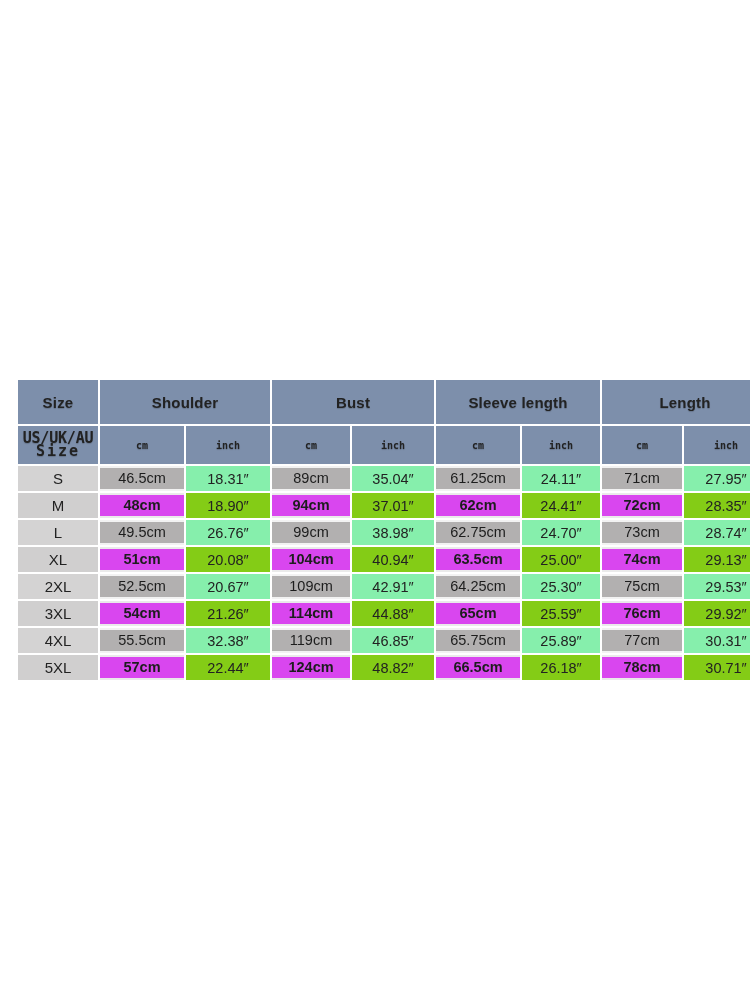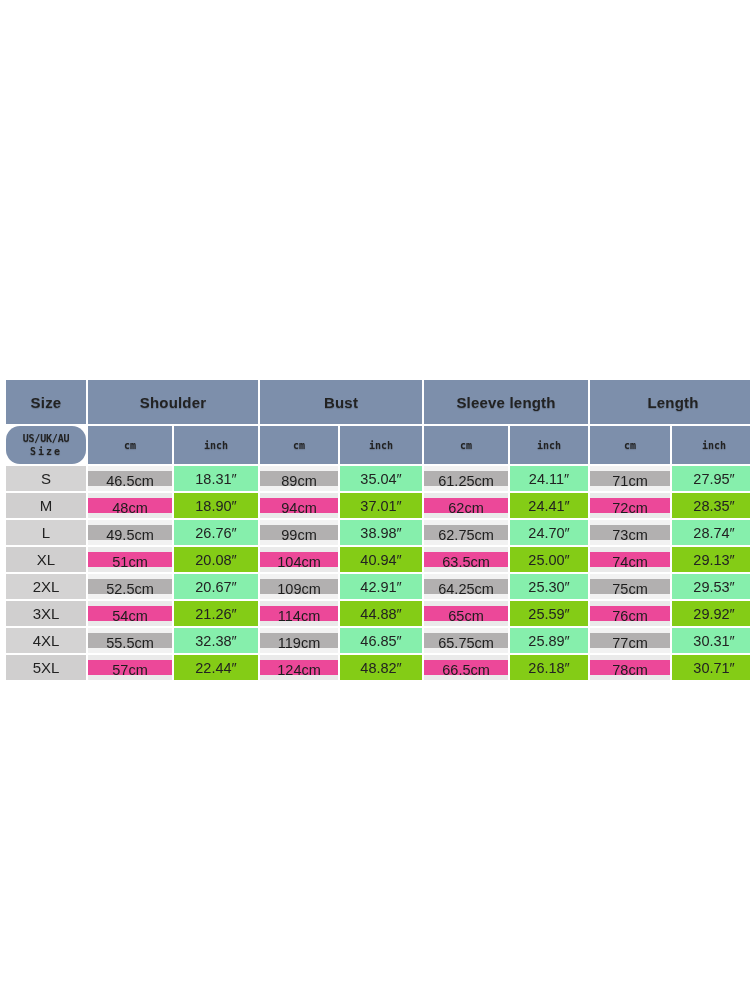--- a/index.html
+++ b/index.html
@@ -11,21 +11,21 @@
     width: 750px;
     height: 1000px;
     background: #ffffff;
     font-family: "Liberation Sans", sans-serif;
     position: relative;
     overflow: hidden;
   }
 
   #size-chart-wrap {
     position: absolute;
-    left: 4px;
+    left: 16px;
     top: 378px;
     width: 734px;
   }
 
   table.size-chart {
     border-collapse: separate;
     border-spacing: 2px;
     width: 734px;
     table-layout: fixed;
     background: #ffffff;
@@ -55,24 +55,23 @@
     background: #7d8fab;
     color: #ffffff;
     font-family: "DejaVu Sans Mono", "Liberation Mono", monospace;
     font-weight: bold;
     font-size: 10px;
     height: 38px;
     text-shadow: 0 1px 1px rgba(0,0,0,0.18);
   }
 
   .hdr-sub.size-corner {
-    font-size: 10px;
+    font-size: 15px;
     line-height: 13px;
     letter-spacing: -0.2px;
-    border-radius: 14px;
   }
   .hdr-sub.size-corner .corner-line {
     display: block;
   }
   .hdr-sub.size-corner .corner-line2 {
     letter-spacing: 2px;
   }
 
   
   tbody tr {
@@ -88,36 +87,37 @@
   td.cell-cm {
     background: #f2f2f2;
     padding: 2px 6px;
   }
   td.cell-cm .chip {
     display: block;
     background: #b2b0b0;
     font-size: 14.5px;
     color: #1d1d1d;
     line-height: 21px;
-    height: 15px;
+    height: 21px;
   }
 
   td.cell-inch {
     background: #86efac;
     font-size: 14.5px;
     color: #1d1d1d;
   }
   tbody tr.alt td.cell-inch {
     background: #84cc16;
   }
   tbody tr.alt td.cell-cm {
     background: #eaeaea;
   }
   tbody tr.alt td.cell-cm .chip {
-    background: #ec4899;
+    background: #d946ef;
+    font-weight: bold;
   }
   tbody tr.alt td.cell-size {
     background: #d0cfcf;
   }
 </style>
 </head>
 <body>
 
 <div id="size-chart-wrap">
   <table class="size-chart">

